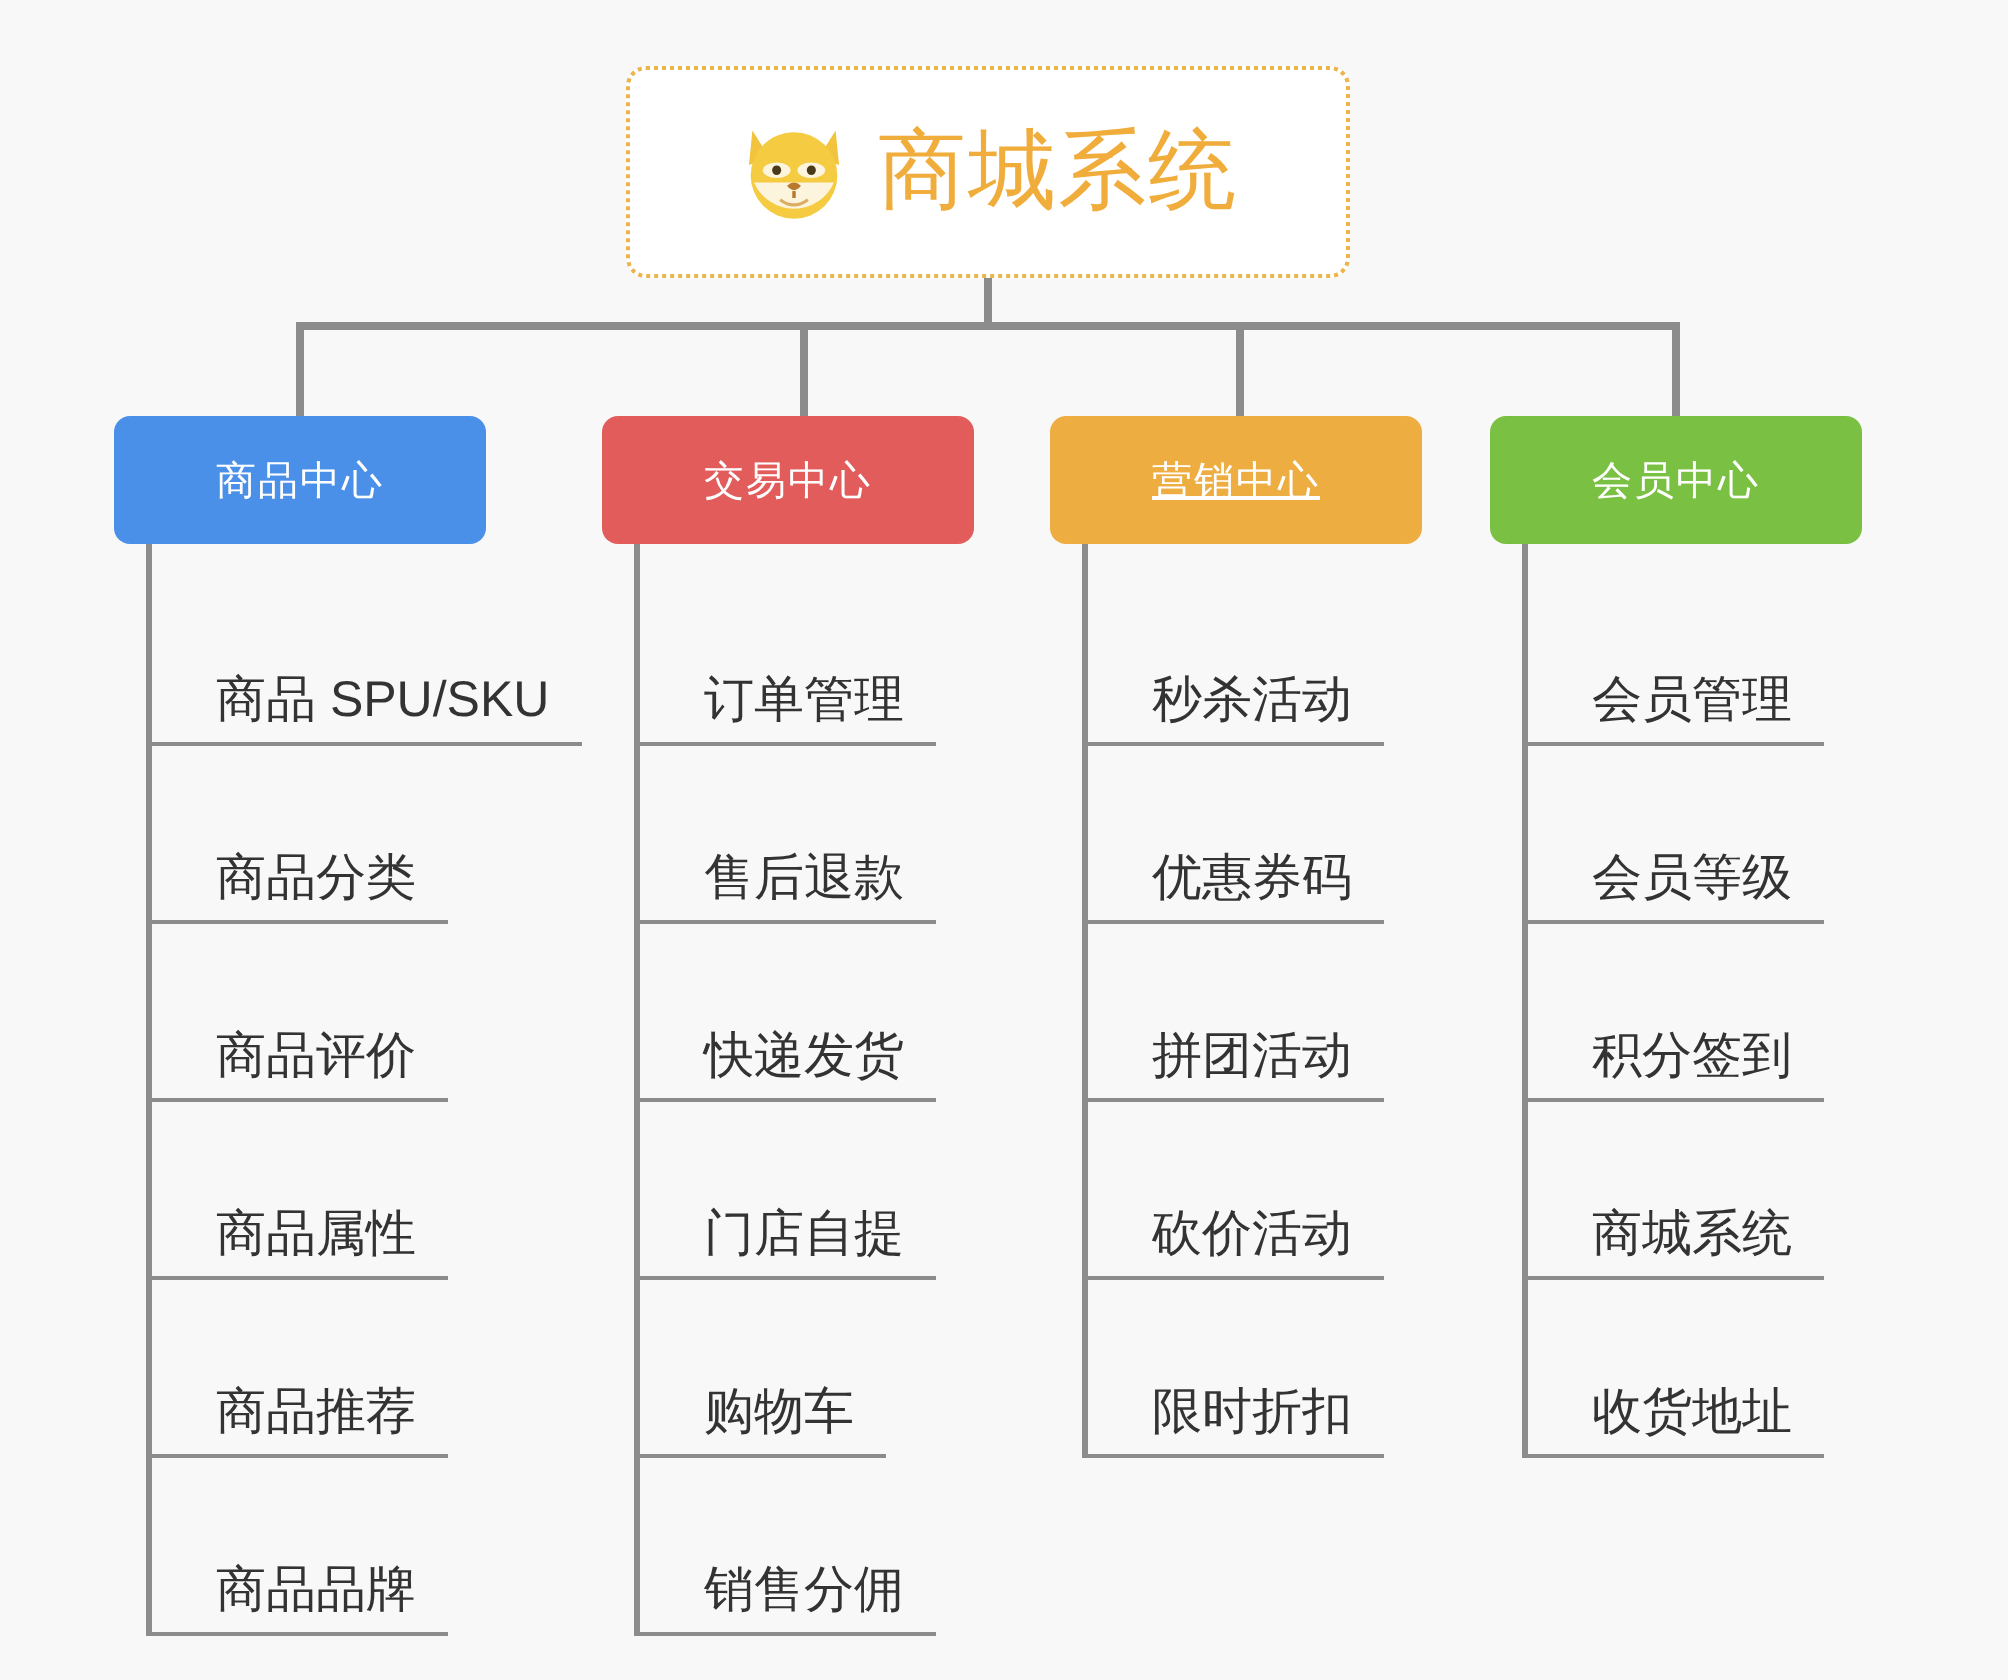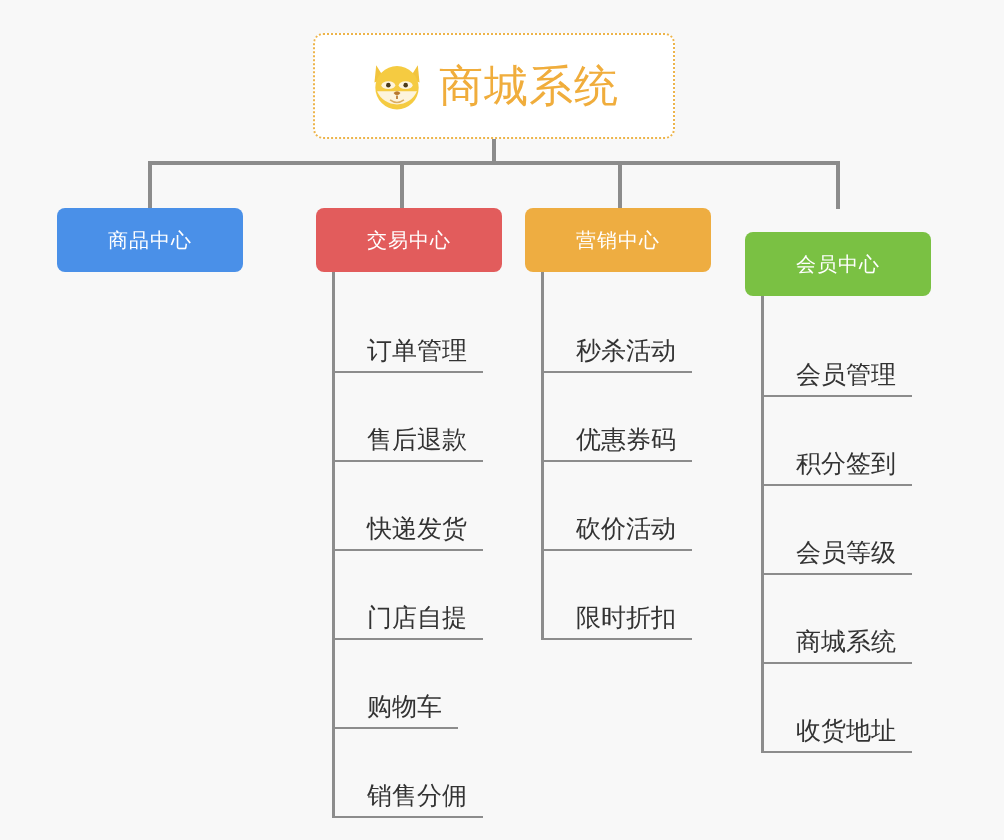--- a/index.html
+++ b/index.html
@@ -141,23 +141,43 @@
   <div class="conn conn-bus" style="background: rgb(140, 140, 140);"></div>
   <div class="conn conn-drop" style="left: 148px; background: rgb(140, 140, 140);"></div>
   <div class="conn conn-drop" style="left: 400px; background: rgb(140, 140, 140);"></div>
   <div class="conn conn-drop" style="left: 618px; background: rgb(140, 140, 140);"></div>
   <div class="conn conn-drop" style="left: 836px; background: rgb(140, 140, 140);"></div>
 
   <div class="column" style="left:57px">
     <div class="col-header" style="background: rgb(74, 144, 232);">
       <span>商品中心</span>
     </div>
-  </div>
-
-  <div class="column" style="left:316px">
+    <div class="col-items">
+      <div class="leaf">
+          <span class="leaf-label">商品 SPU/SKU</span>
+        </div>
+      <div class="leaf">
+          <span class="leaf-label">商品分类</span>
+        </div>
+      <div class="leaf">
+          <span class="leaf-label">商品评价</span>
+        </div>
+      <div class="leaf">
+          <span class="leaf-label">商品属性</span>
+        </div>
+      <div class="leaf">
+          <span class="leaf-label">商品推荐</span>
+        </div>
+      <div class="leaf">
+          <span class="leaf-label">商品品牌</span>
+        </div>
+    </div>
+  </div>
+
+  <div class="column" style="left:301px">
     <div class="col-header" style="background: rgb(226, 92, 92);">
       <span>交易中心</span>
     </div>
     <div class="col-items">
       <div class="leaf">
           <span class="leaf-label">订单管理</span>
         </div>
       <div class="leaf">
           <span class="leaf-label">售后退款</span>
         </div>
@@ -170,54 +190,57 @@
       <div class="leaf">
           <span class="leaf-label">购物车</span>
         </div>
       <div class="leaf">
           <span class="leaf-label">销售分佣</span>
         </div>
     </div>
   </div>
 
   <div class="column" style="left:525px">
-    <div class="col-header" style="background: rgb(238, 173, 65);">
+    <div class="col-header" style="background: rgb(238, 173, 65); text-decoration: underline;">
       <span>营销中心</span>
     </div>
     <div class="col-items">
       <div class="leaf">
           <span class="leaf-label">秒杀活动</span>
         </div>
       <div class="leaf">
           <span class="leaf-label">优惠券码</span>
         </div>
       <div class="leaf">
+          <span class="leaf-label">拼团活动</span>
+        </div>
+      <div class="leaf">
           <span class="leaf-label">砍价活动</span>
         </div>
       <div class="leaf">
           <span class="leaf-label">限时折扣</span>
         </div>
     </div>
   </div>
 
   <div class="column" style="left:745px">
-    <div class="col-header" style="background: rgb(122, 193, 67); margin-top: 24px;">
+    <div class="col-header" style="background: rgb(122, 193, 67);">
       <span>会员中心</span>
     </div>
     <div class="col-items">
       <div class="leaf">
           <span class="leaf-label">会员管理</span>
         </div>
       <div class="leaf">
+          <span class="leaf-label">会员等级</span>
+        </div>
+      <div class="leaf">
           <span class="leaf-label">积分签到</span>
         </div>
       <div class="leaf">
-          <span class="leaf-label">会员等级</span>
-        </div>
-      <div class="leaf">
           <span class="leaf-label">商城系统</span>
         </div>
       <div class="leaf">
           <span class="leaf-label">收货地址</span>
         </div>
     </div>
   </div>
 
 </div>
 

